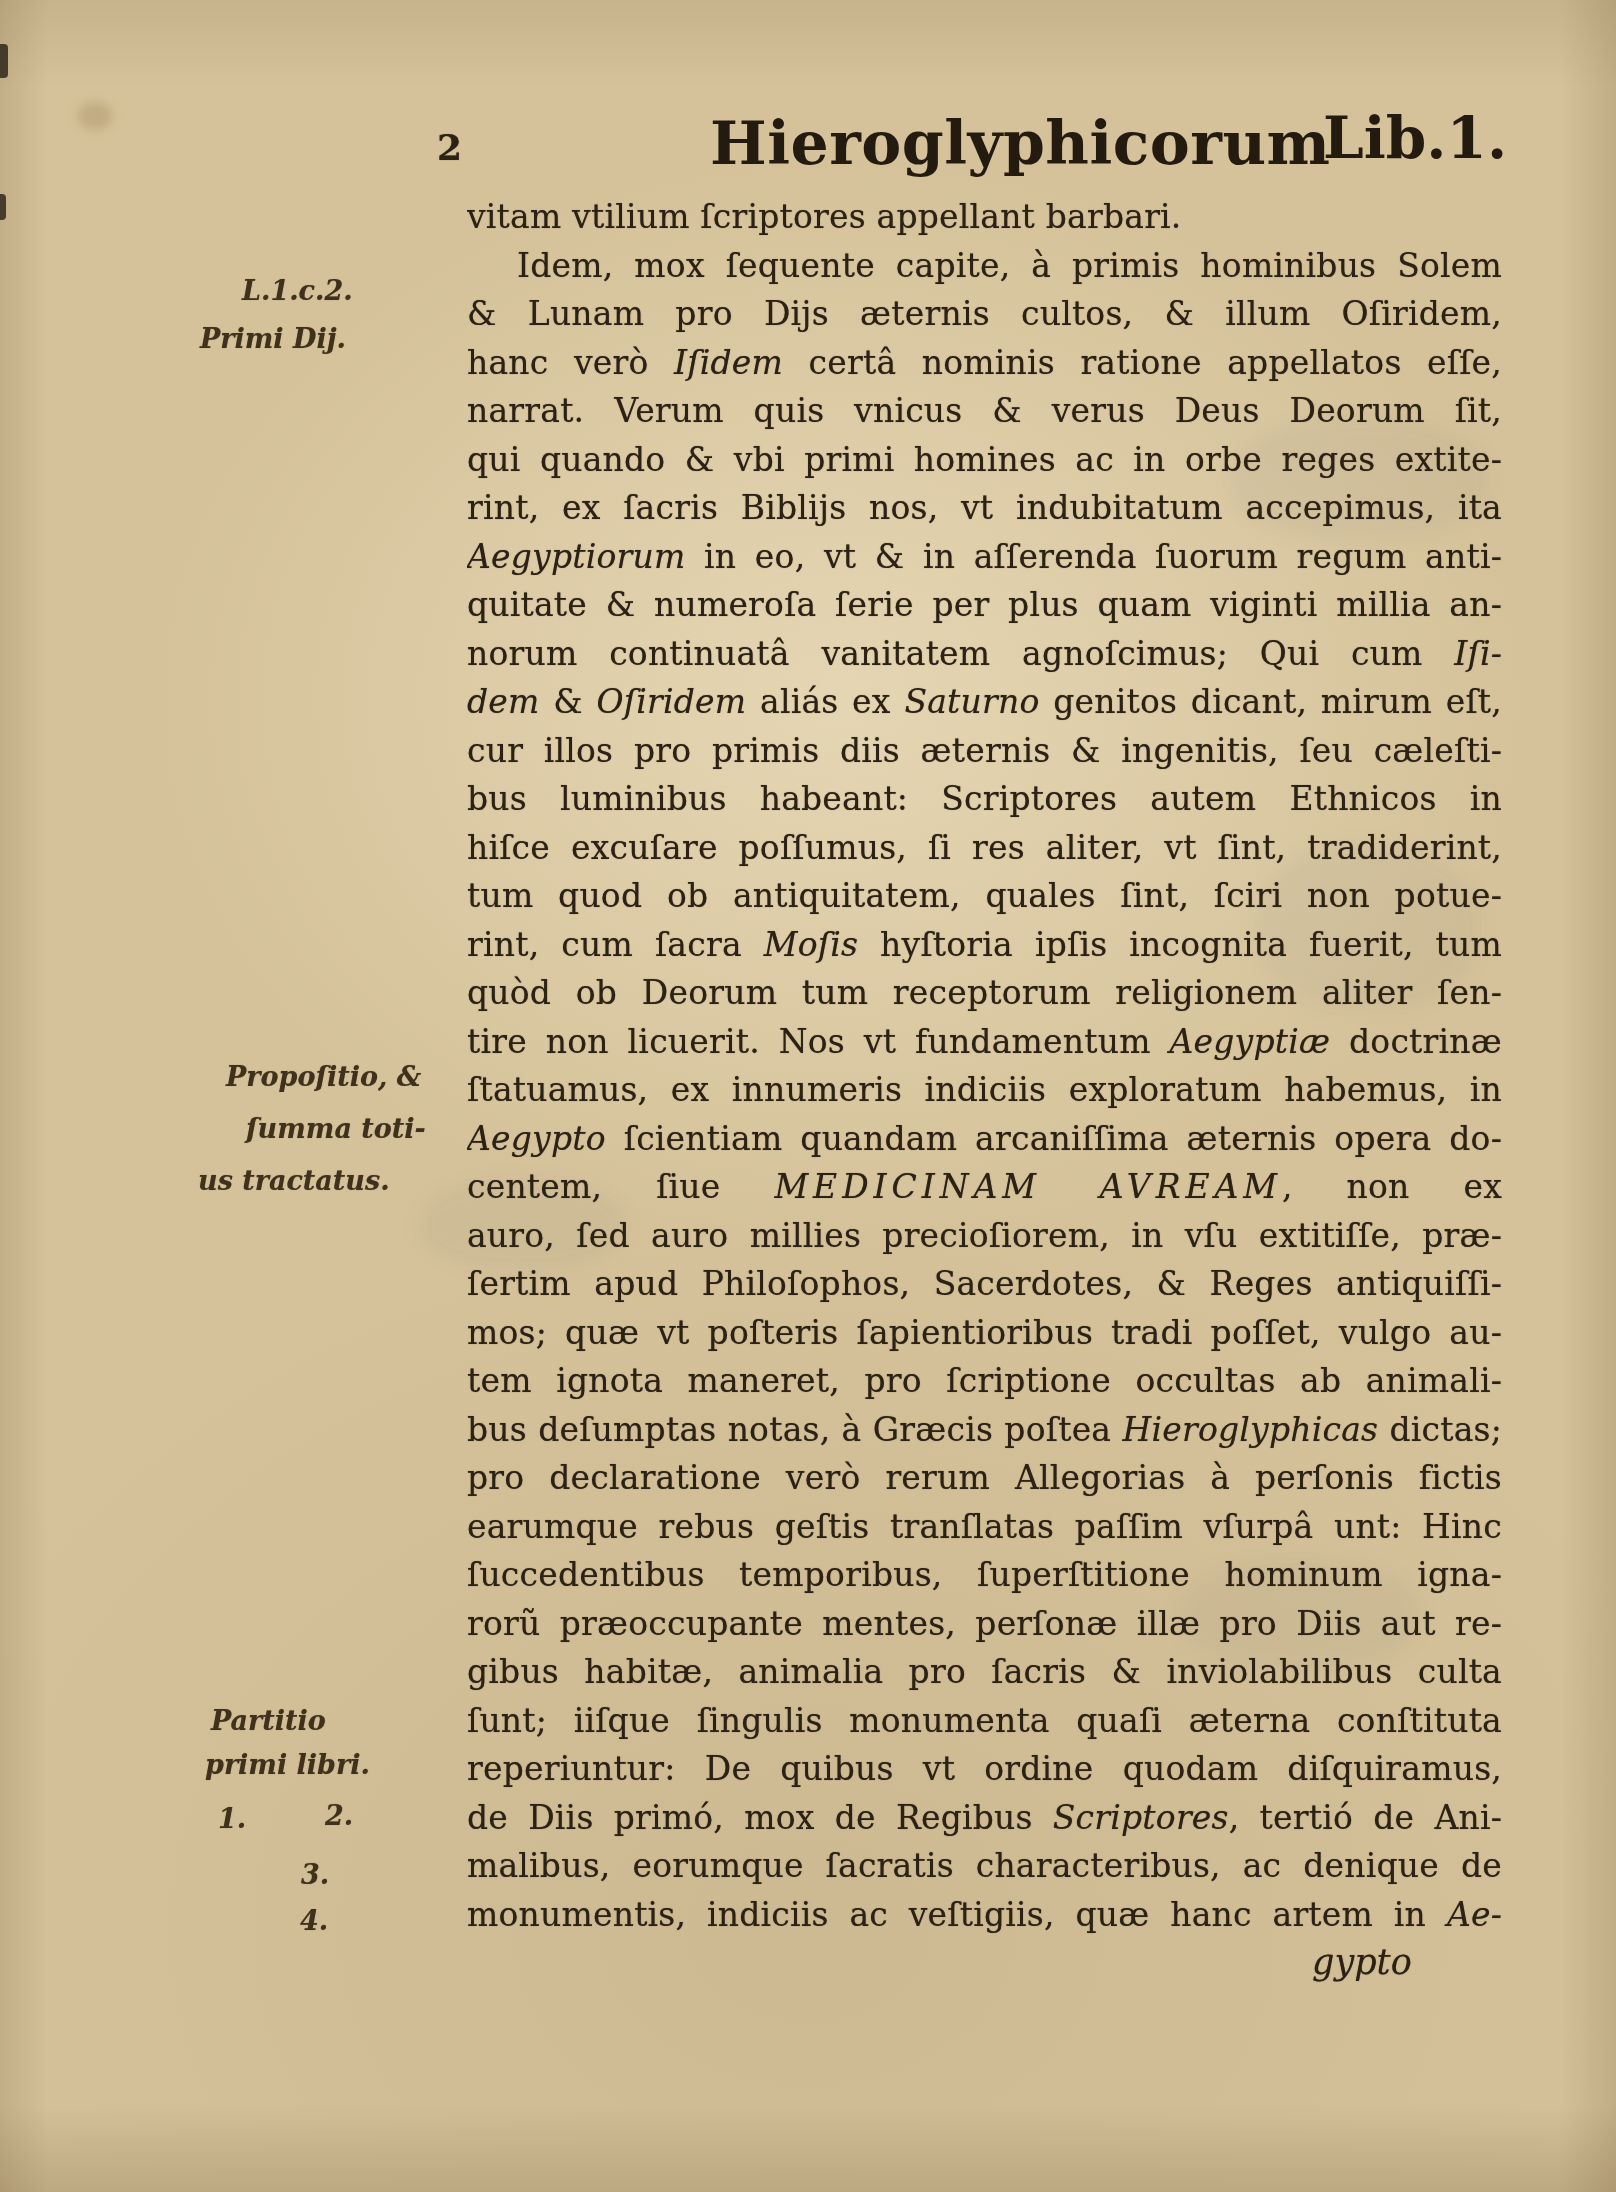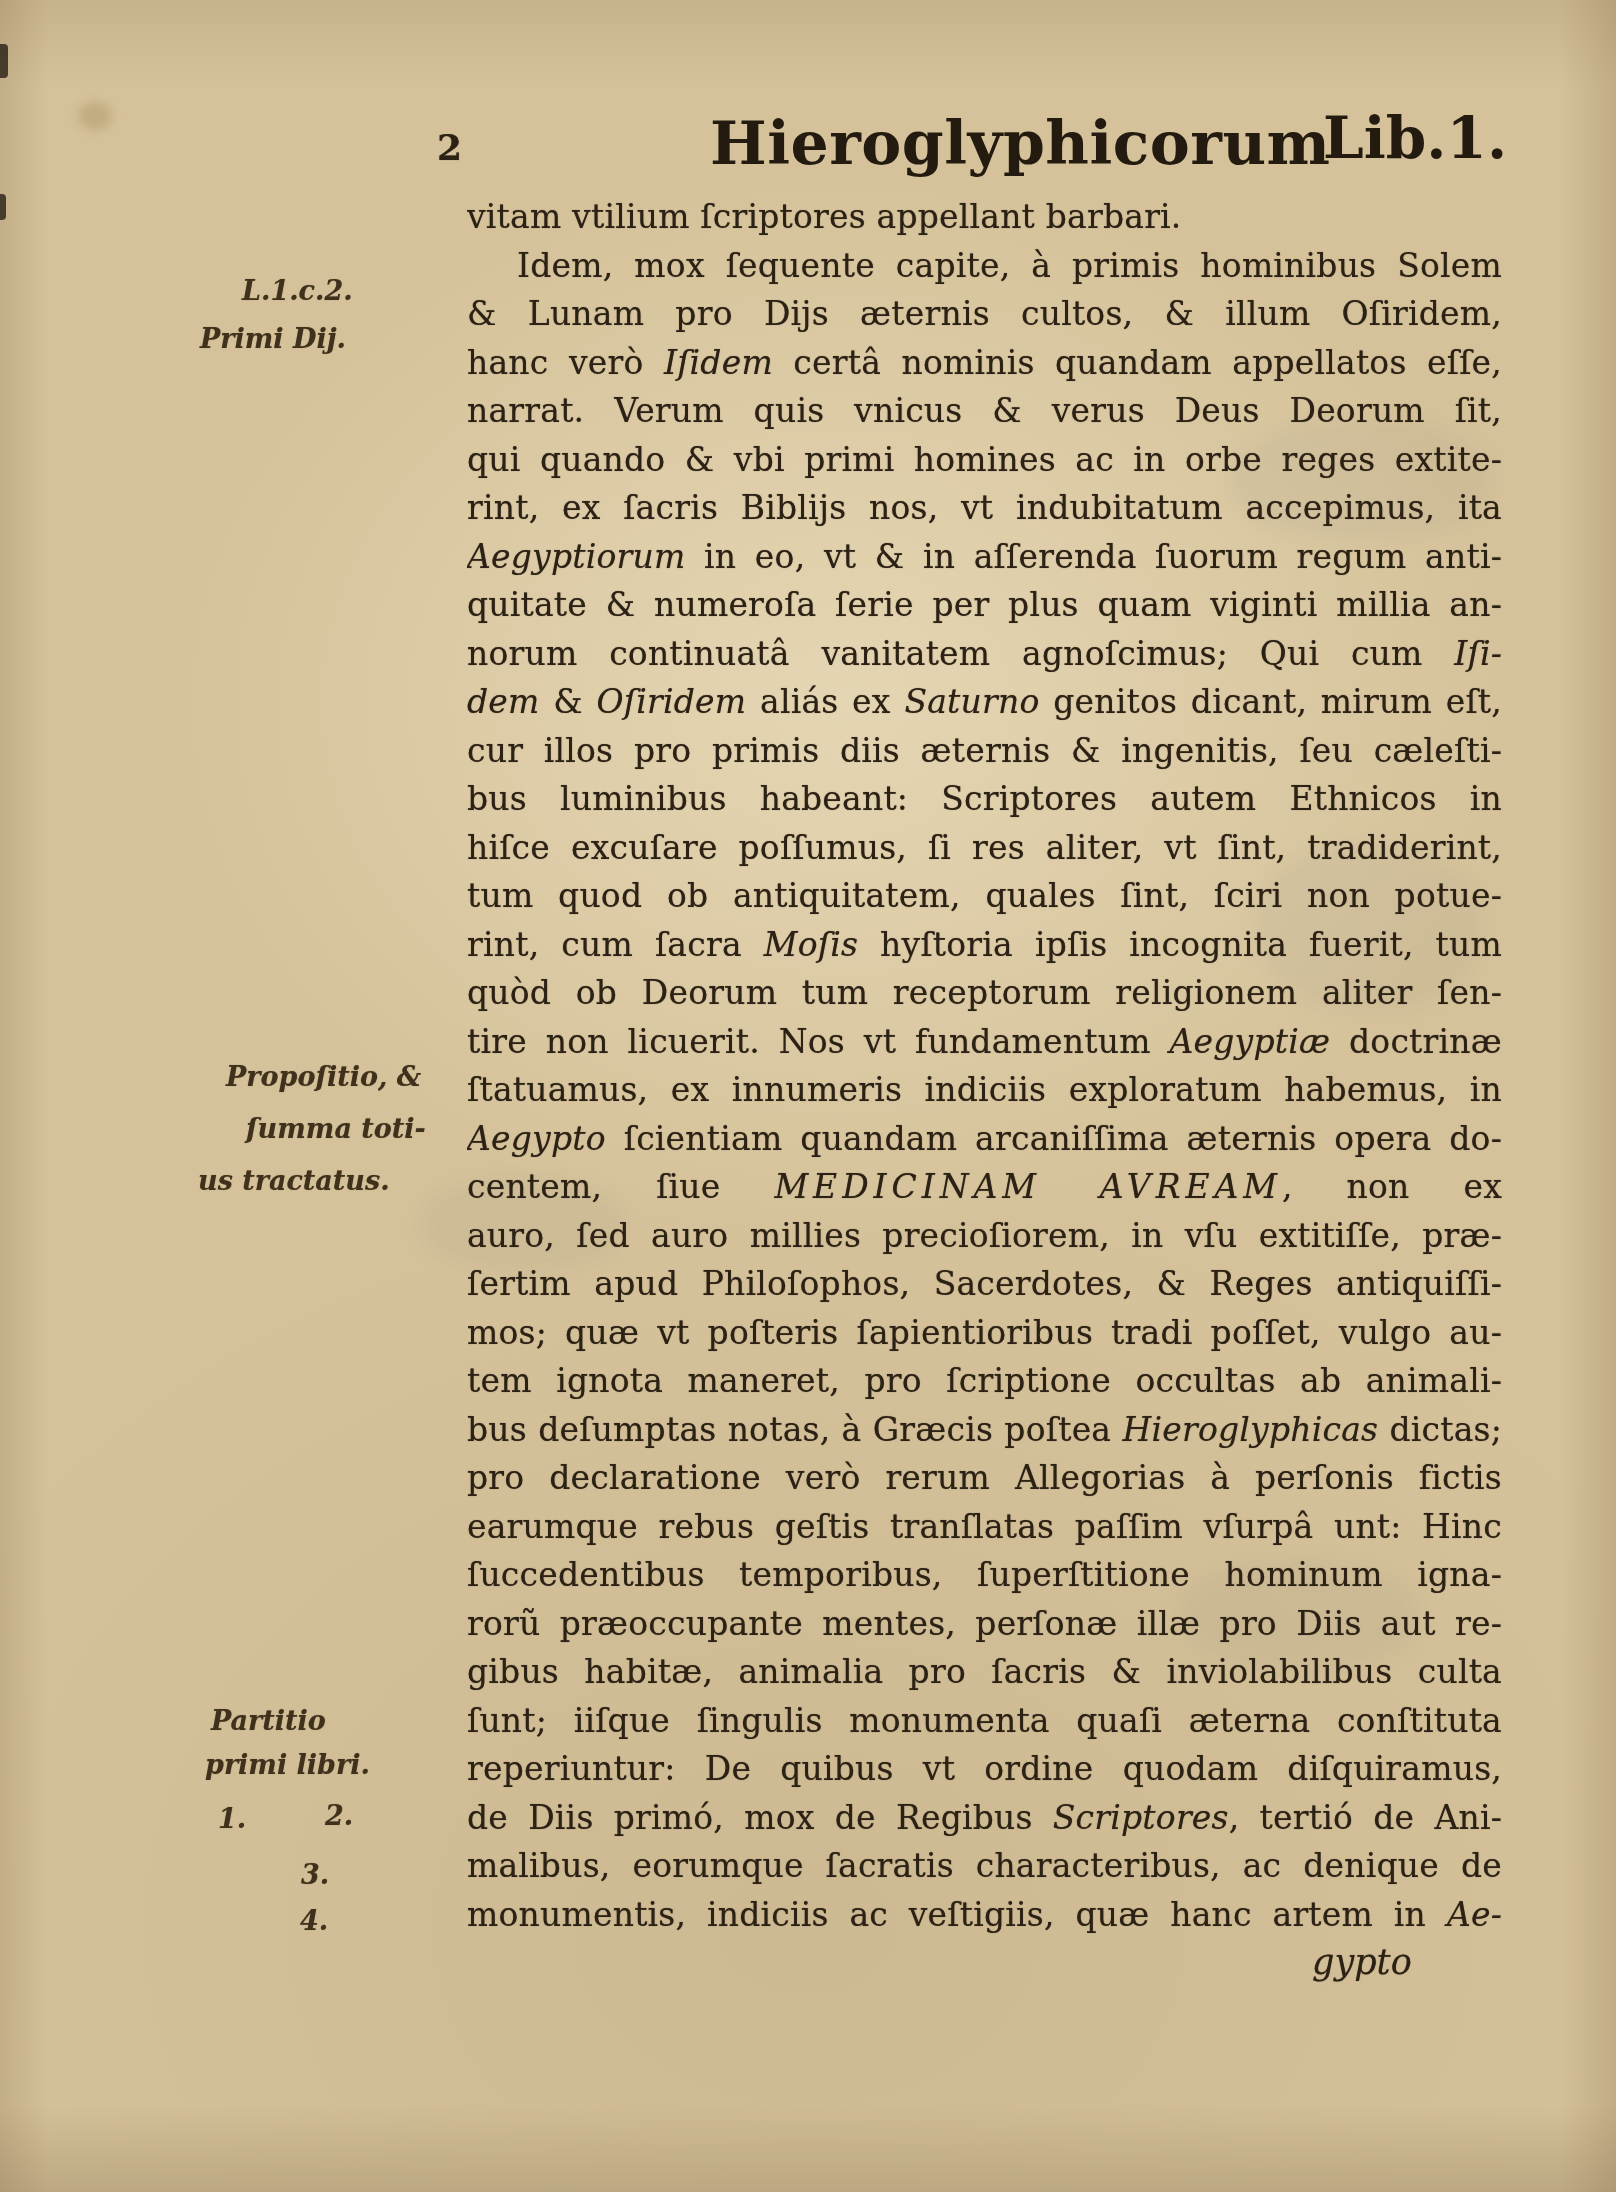--- a/index.html
+++ b/index.html
@@ -71,21 +71,21 @@
       <div class="mnote" style="left: 218px; top: 1804px;">1.</div>
       <div class="mnote" style="left: 325px; top: 1801px;">2.</div>
       <div class="mnote" style="left: 301px; top: 1860px;">3.</div>
       <div class="mnote" style="left: 300px; top: 1906px;">4.</div>
     </div>
 
   <div class="body-text ink">
       <div class="bline nojust"><span class="seg-n">vitam vtilium ſcriptores appellant barbari.</span></div>
       <div class="bline indent"><span class="seg-n">Idem, mox ſequente capite, à primis hominibus Solem</span></div>
       <div class="bline"><span class="seg-n">&amp; Lunam pro Dijs æternis cultos, &amp; illum Oſiridem,</span></div>
-      <div class="bline"><span class="seg-n">hanc verò </span><span class="seg-i">Iſidem</span><span class="seg-n"> certâ nominis quandam appellatos eſſe,</span></div>
+      <div class="bline"><span class="seg-n">hanc verò </span><span class="seg-i">Iſidem</span><span class="seg-n"> certâ nominis ratione appellatos eſſe,</span></div>
       <div class="bline"><span class="seg-n">narrat. Verum quis vnicus &amp; verus Deus Deorum ſit,</span></div>
       <div class="bline"><span class="seg-n">qui quando &amp; vbi primi homines ac in orbe reges extite-</span></div>
       <div class="bline"><span class="seg-n">rint, ex ſacris Biblijs nos, vt indubitatum accepimus, ita</span></div>
       <div class="bline"><span class="seg-i">Aegyptiorum</span><span class="seg-n"> in eo, vt &amp; in aſſerenda ſuorum regum anti-</span></div>
       <div class="bline"><span class="seg-n">quitate &amp; numeroſa ſerie per plus quam viginti millia an-</span></div>
       <div class="bline"><span class="seg-n">norum continuatâ vanitatem agnoſcimus; Qui cum </span><span class="seg-i">Iſi-</span></div>
       <div class="bline"><span class="seg-i">dem</span><span class="seg-n"> &amp; </span><span class="seg-i">Oſiridem</span><span class="seg-n"> aliás ex </span><span class="seg-i">Saturno</span><span class="seg-n"> genitos dicant, mirum eſt,</span></div>
       <div class="bline"><span class="seg-n">cur illos pro primis diis æternis &amp; ingenitis, ſeu cæleſti-</span></div>
       <div class="bline"><span class="seg-n">bus luminibus habeant: Scriptores autem Ethnicos in</span></div>
       <div class="bline"><span class="seg-n">hiſce excuſare poſſumus, ſi res aliter, vt ſint, tradiderint,</span></div>

